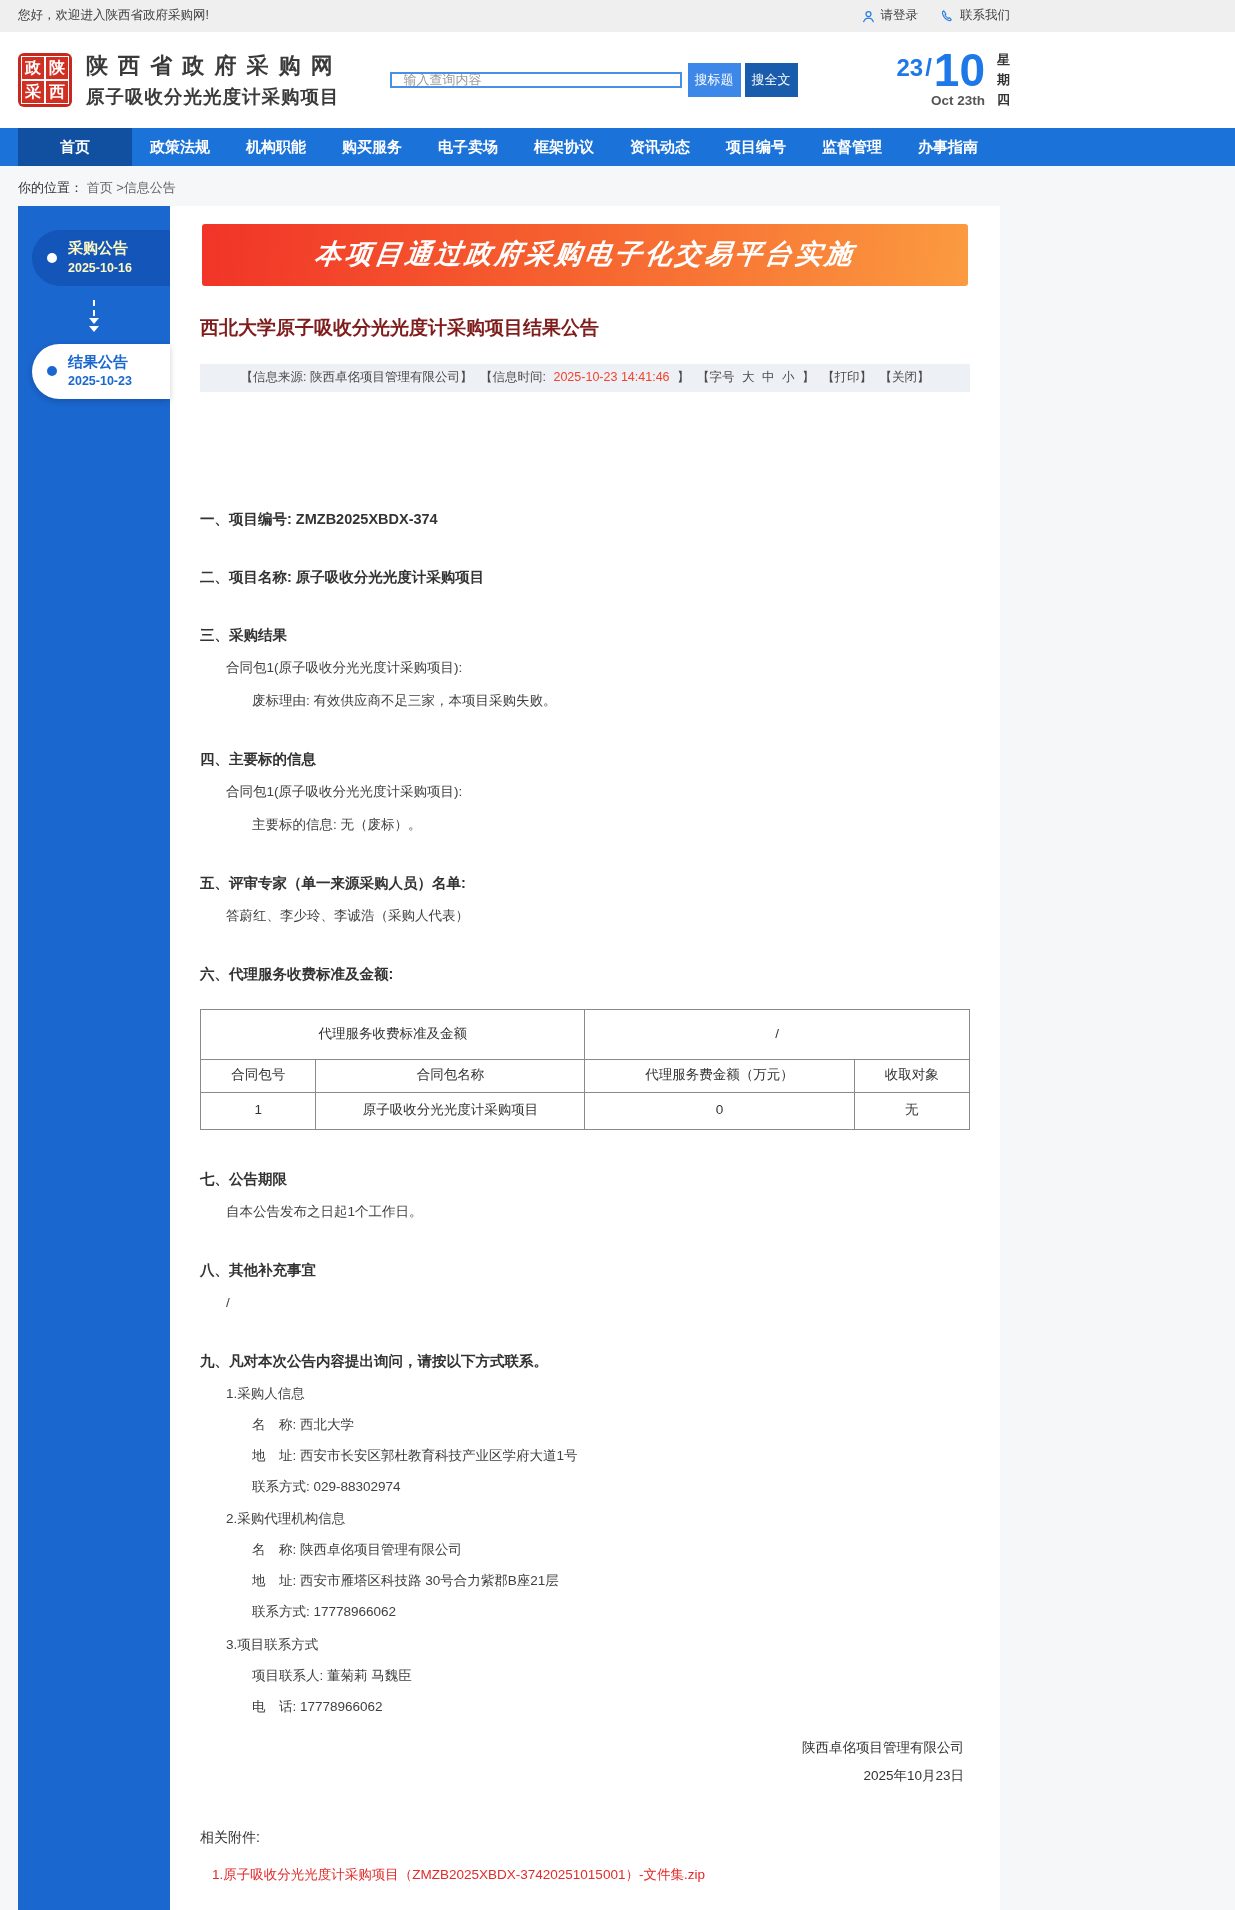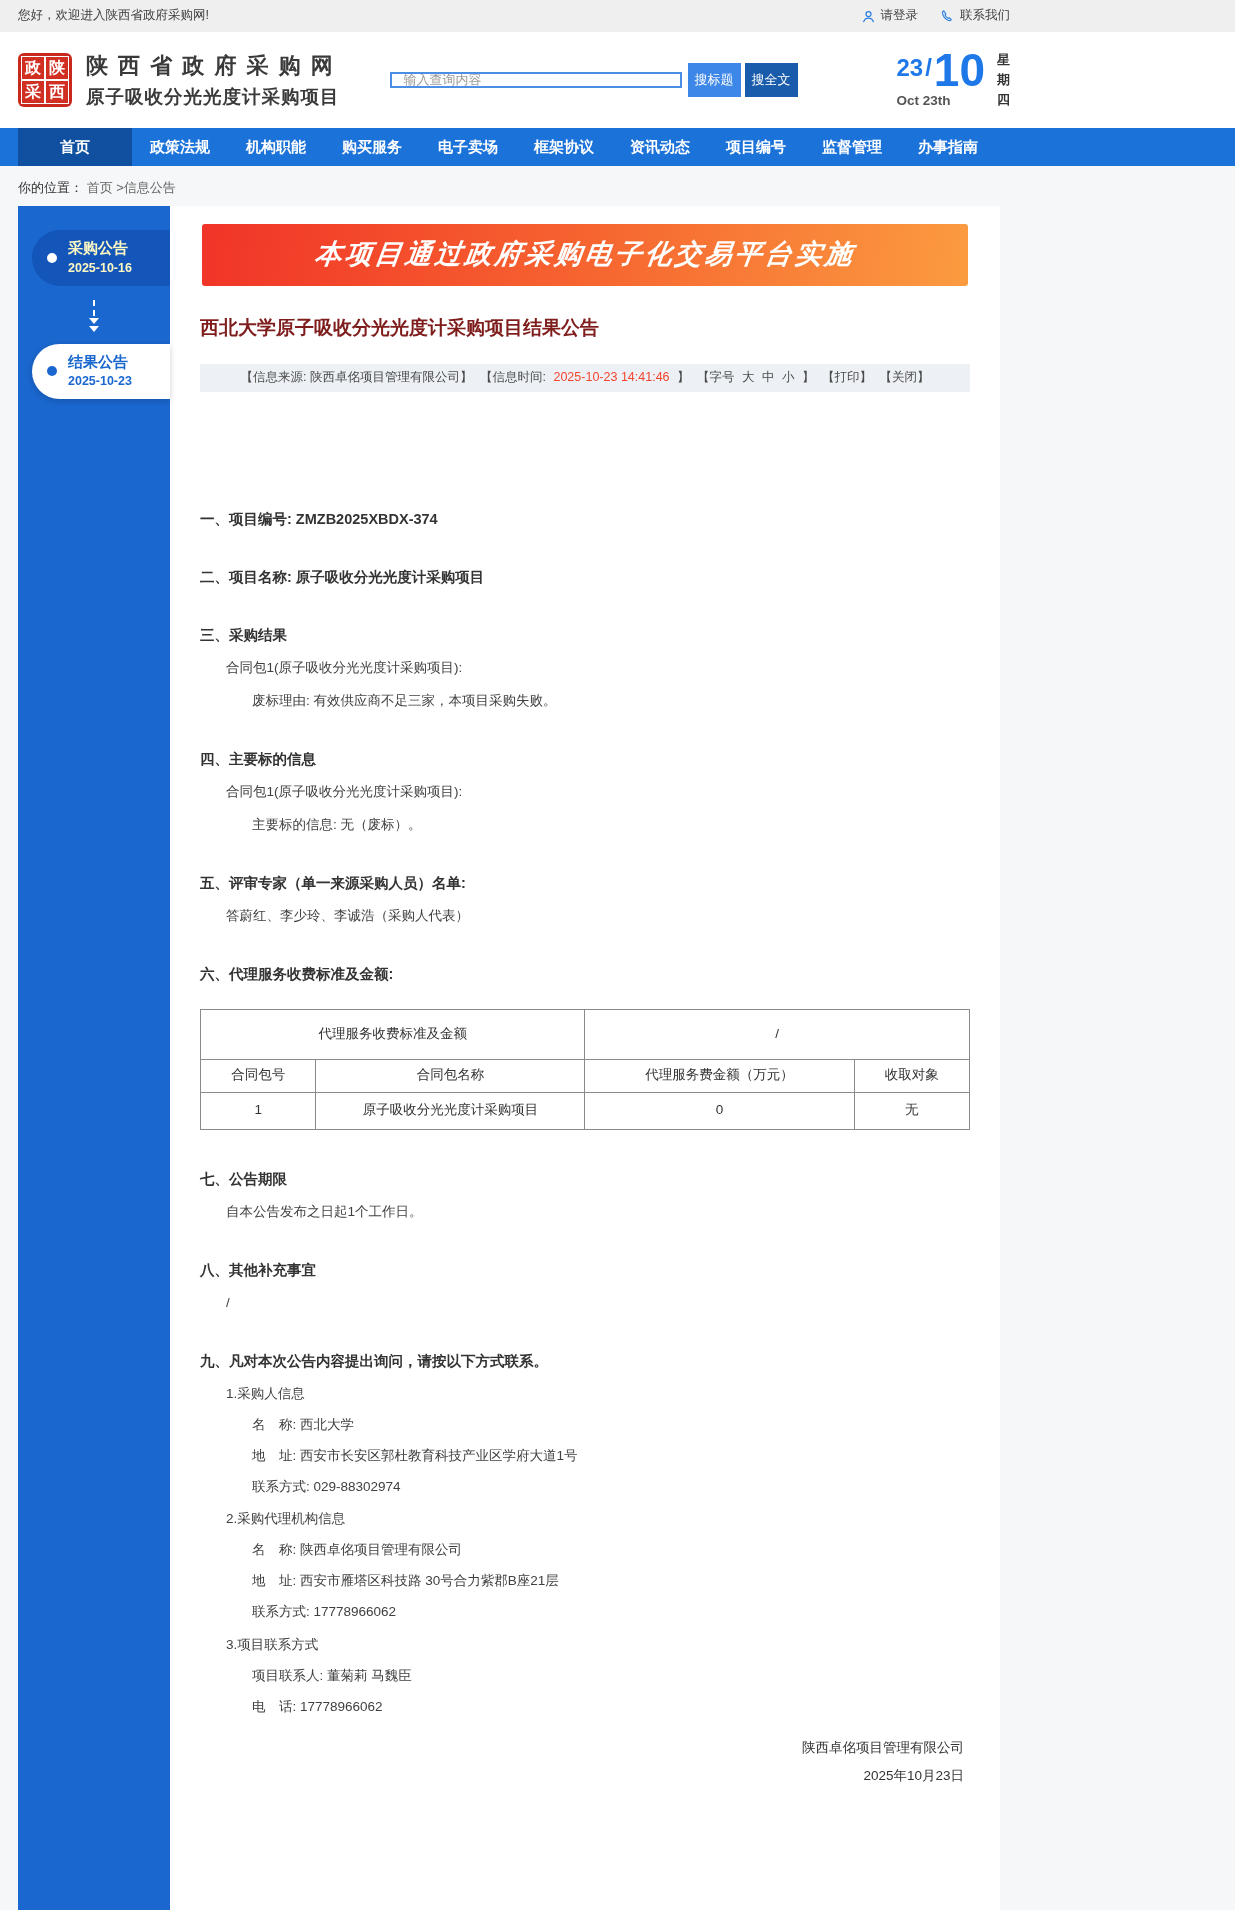--- a/index.html
+++ b/index.html
@@ -29,21 +29,21 @@
   .search-input { width:292px; height:16px; border:2px solid #4a8ee6; padding:0 12px; font-size:13px; color:#333; outline:none; font-family:inherit; }
   .search-input::placeholder { color:#9a9a9a; }
   .search-btn { height:34px; width:53px; border:none; color:#fff; font-size:13px; cursor:pointer; font-family:inherit; }
   .btn-title { background:#3d87e8; margin-left:6px; }
   .btn-full  { background:#1a5cac; margin-left:4px; }
   .datebox { margin-left:auto; display:flex; align-items:center; }
   .date-line { display:flex; align-items:flex-end; color:#1e78e8; font-weight:bold; }
   .date-day, .date-sep { font-size:24px; padding-bottom:7px; }
   .date-sep { margin:0 2px; }
   .date-month { font-size:46px; line-height:.85; }
-  .date-en { font-size:13.5px; color:#555; font-weight:bold; margin-top:3px; text-align:left; }
+  .date-en { font-size:13.5px; color:#555; font-weight:bold; margin-top:3px; text-align:right; }
   .weekday { margin-left:12px; display:flex; flex-direction:column; font-size:13px; font-weight:bold; color:#333; line-height:1.55; }
   
   .nav { height:38px; background:#1b72d9; display:flex; align-items:stretch; padding-left:18px; }
   .nav-item { display:flex; align-items:center; padding:0 18px; color:#fff; font-size:15px; font-weight:600; cursor:pointer; white-space:nowrap; }
   .nav-item.active { background:#1150a0; padding:0 42px; font-weight:bold; }
   
   .breadcrumb { width:992px; margin-left:18px; padding:14px 0 10px; font-size:13px; color:#666; }
   .breadcrumb .bc-label { color:#333;text-align:right; }
   .bc-link { color:#666; cursor:pointer; }
   
@@ -302,15 +302,19 @@
           <div class="contact-line indent-2">项目联系人: 董菊莉 马魏臣</div>
           <div class="contact-line indent-2">电　话: 17778966062</div>
         </div>
       </div>
 
       <div class="signature">
         <div>陕西卓佲项目管理有限公司</div>
         <div class="sig-date">2025年10月23日</div>
       </div>
 
+      <div class="attachments">
+        <div class="attach-label">相关附件:</div>
+        <a class="attach-link">1.原子吸收分光光度计采购项目（ZMZB2025XBDX-37420251015001）-文件集.zip</a>
+      </div>
     </div>
   </main>
 </div>
 
 </body></html>

